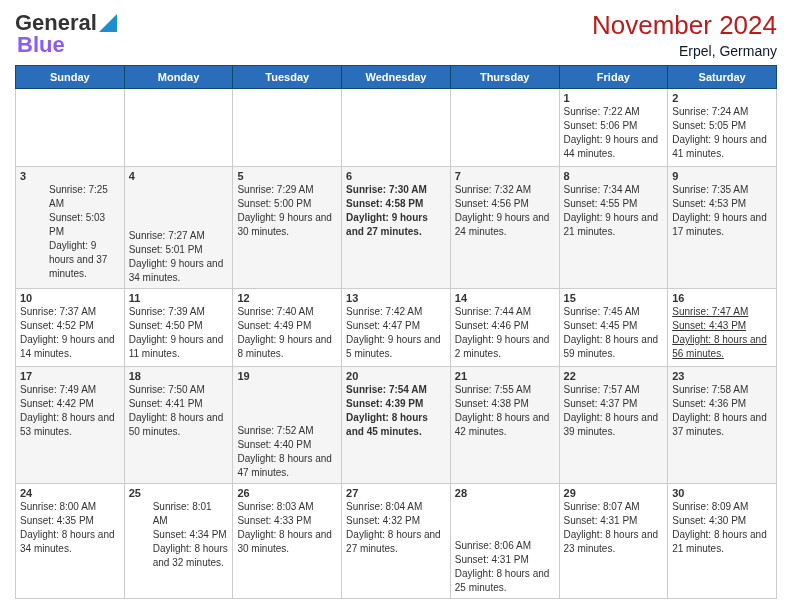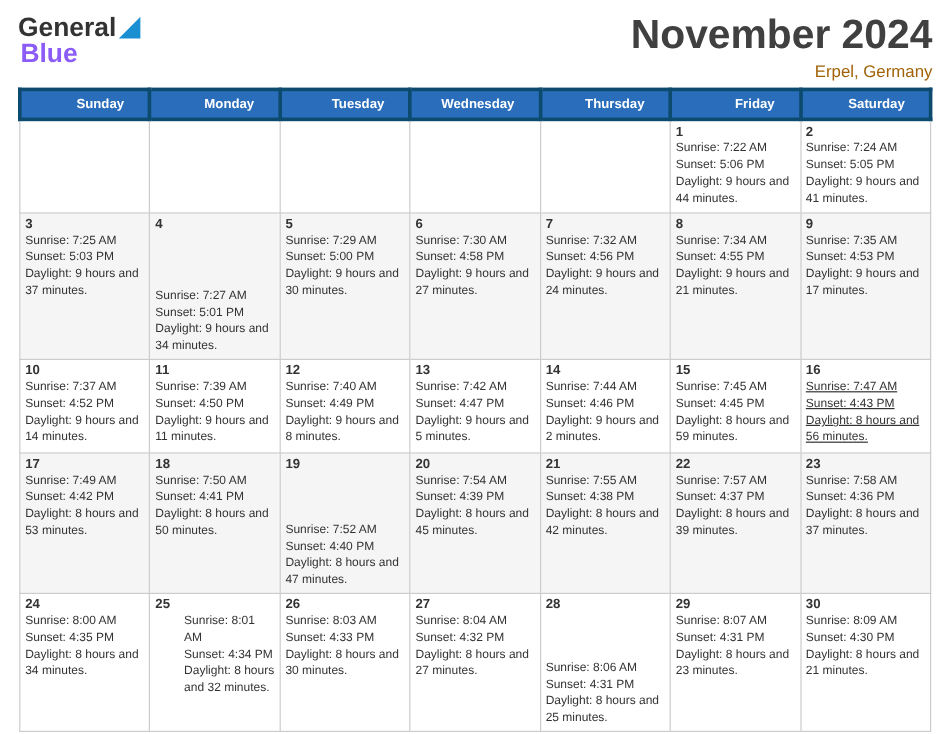--- a/index.html
+++ b/index.html
@@ -35,42 +35,42 @@
       height: 0;
       border-left: 18px solid transparent;
       border-bottom: 18px solid #1a8fd1;
       display: inline-block;
       margin-left: 2px;
     }
     .title-block {
       text-align: right;
     }
     .month-title {
-      font-size: 34px;
-      color: #404040;
-      font-weight: bold;
+      font-size: 26px;
+      color: #b91c1c;
+      font-weight: normal;
     }
     .location {
       font-size: 14px;
-      color: #a16207;
+      color: #0f172a;
       margin-top: 2px;
     }
     table {
       width: 100%;
       border-collapse: collapse;
       table-layout: fixed;
     }
     thead tr th {
       background: #2a6ebb;
       color: #fff;
       font-size: 11px;
       font-weight: bold;
       padding: 5px 20px;
-      text-align: right;
-      border: 3px solid #0c4a6e;
+      text-align: center;
+      border: 1px solid #0c4a6e;
     }
     tbody tr td {
       border: 1px solid #ccc;
       vertical-align: top;
       padding: 3px 4px;
       font-size: 9.5px;
       color: #333;
       height: 78px;
     }
     tbody tr:nth-child(even) td {
@@ -137,39 +137,39 @@
           <td>
             <span class="day-num">2</span>
             <div class="day-info" style="white-space: pre-line;">Sunrise: 7:24 AM
 Sunset: 5:05 PM
 Daylight: 9 hours and 41 minutes.</div>
           </td>
         </tr>
         <tr>
           <td>
             <span class="day-num">3</span>
-            <div class="day-info" style="white-space: pre-line;">Sunrise: 7:25 AM
+            <div class="day-info" style="white-space: pre-line; margin-left: 29px;">Sunrise: 7:25 AM
 Sunset: 5:03 PM
 Daylight: 9 hours and 37 minutes.</div>
           </td>
           <td>
             <span class="day-num">4</span>
             <div class="day-info" style="white-space: pre-line; margin-top: 47px;">Sunrise: 7:27 AM
 Sunset: 5:01 PM
 Daylight: 9 hours and 34 minutes.</div>
           </td>
           <td>
             <span class="day-num">5</span>
             <div class="day-info" style="white-space: pre-line;">Sunrise: 7:29 AM
 Sunset: 5:00 PM
 Daylight: 9 hours and 30 minutes.</div>
           </td>
           <td>
             <span class="day-num">6</span>
-            <div class="day-info" style="white-space: pre-line;">Sunrise: 7:30 AM
+            <div class="day-info" style="white-space: pre-line; font-weight: bold;">Sunrise: 7:30 AM
 Sunset: 4:58 PM
 Daylight: 9 hours and 27 minutes.</div>
           </td>
           <td>
             <span class="day-num">7</span>
             <div class="day-info" style="white-space: pre-line;">Sunrise: 7:32 AM
 Sunset: 4:56 PM
 Daylight: 9 hours and 24 minutes.</div>
           </td>
           <td>
@@ -243,21 +243,21 @@
 Daylight: 8 hours and 50 minutes.</div>
           </td>
           <td>
             <span class="day-num">19</span>
             <div class="day-info" style="white-space: pre-line; margin-top: 42px;">Sunrise: 7:52 AM
 Sunset: 4:40 PM
 Daylight: 8 hours and 47 minutes.</div>
           </td>
           <td>
             <span class="day-num">20</span>
-            <div class="day-info" style="white-space: pre-line;">Sunrise: 7:54 AM
+            <div class="day-info" style="white-space: pre-line; font-weight: bold;">Sunrise: 7:54 AM
 Sunset: 4:39 PM
 Daylight: 8 hours and 45 minutes.</div>
           </td>
           <td>
             <span class="day-num">21</span>
             <div class="day-info" style="white-space: pre-line;">Sunrise: 7:55 AM
 Sunset: 4:38 PM
 Daylight: 8 hours and 42 minutes.</div>
           </td>
           <td>

